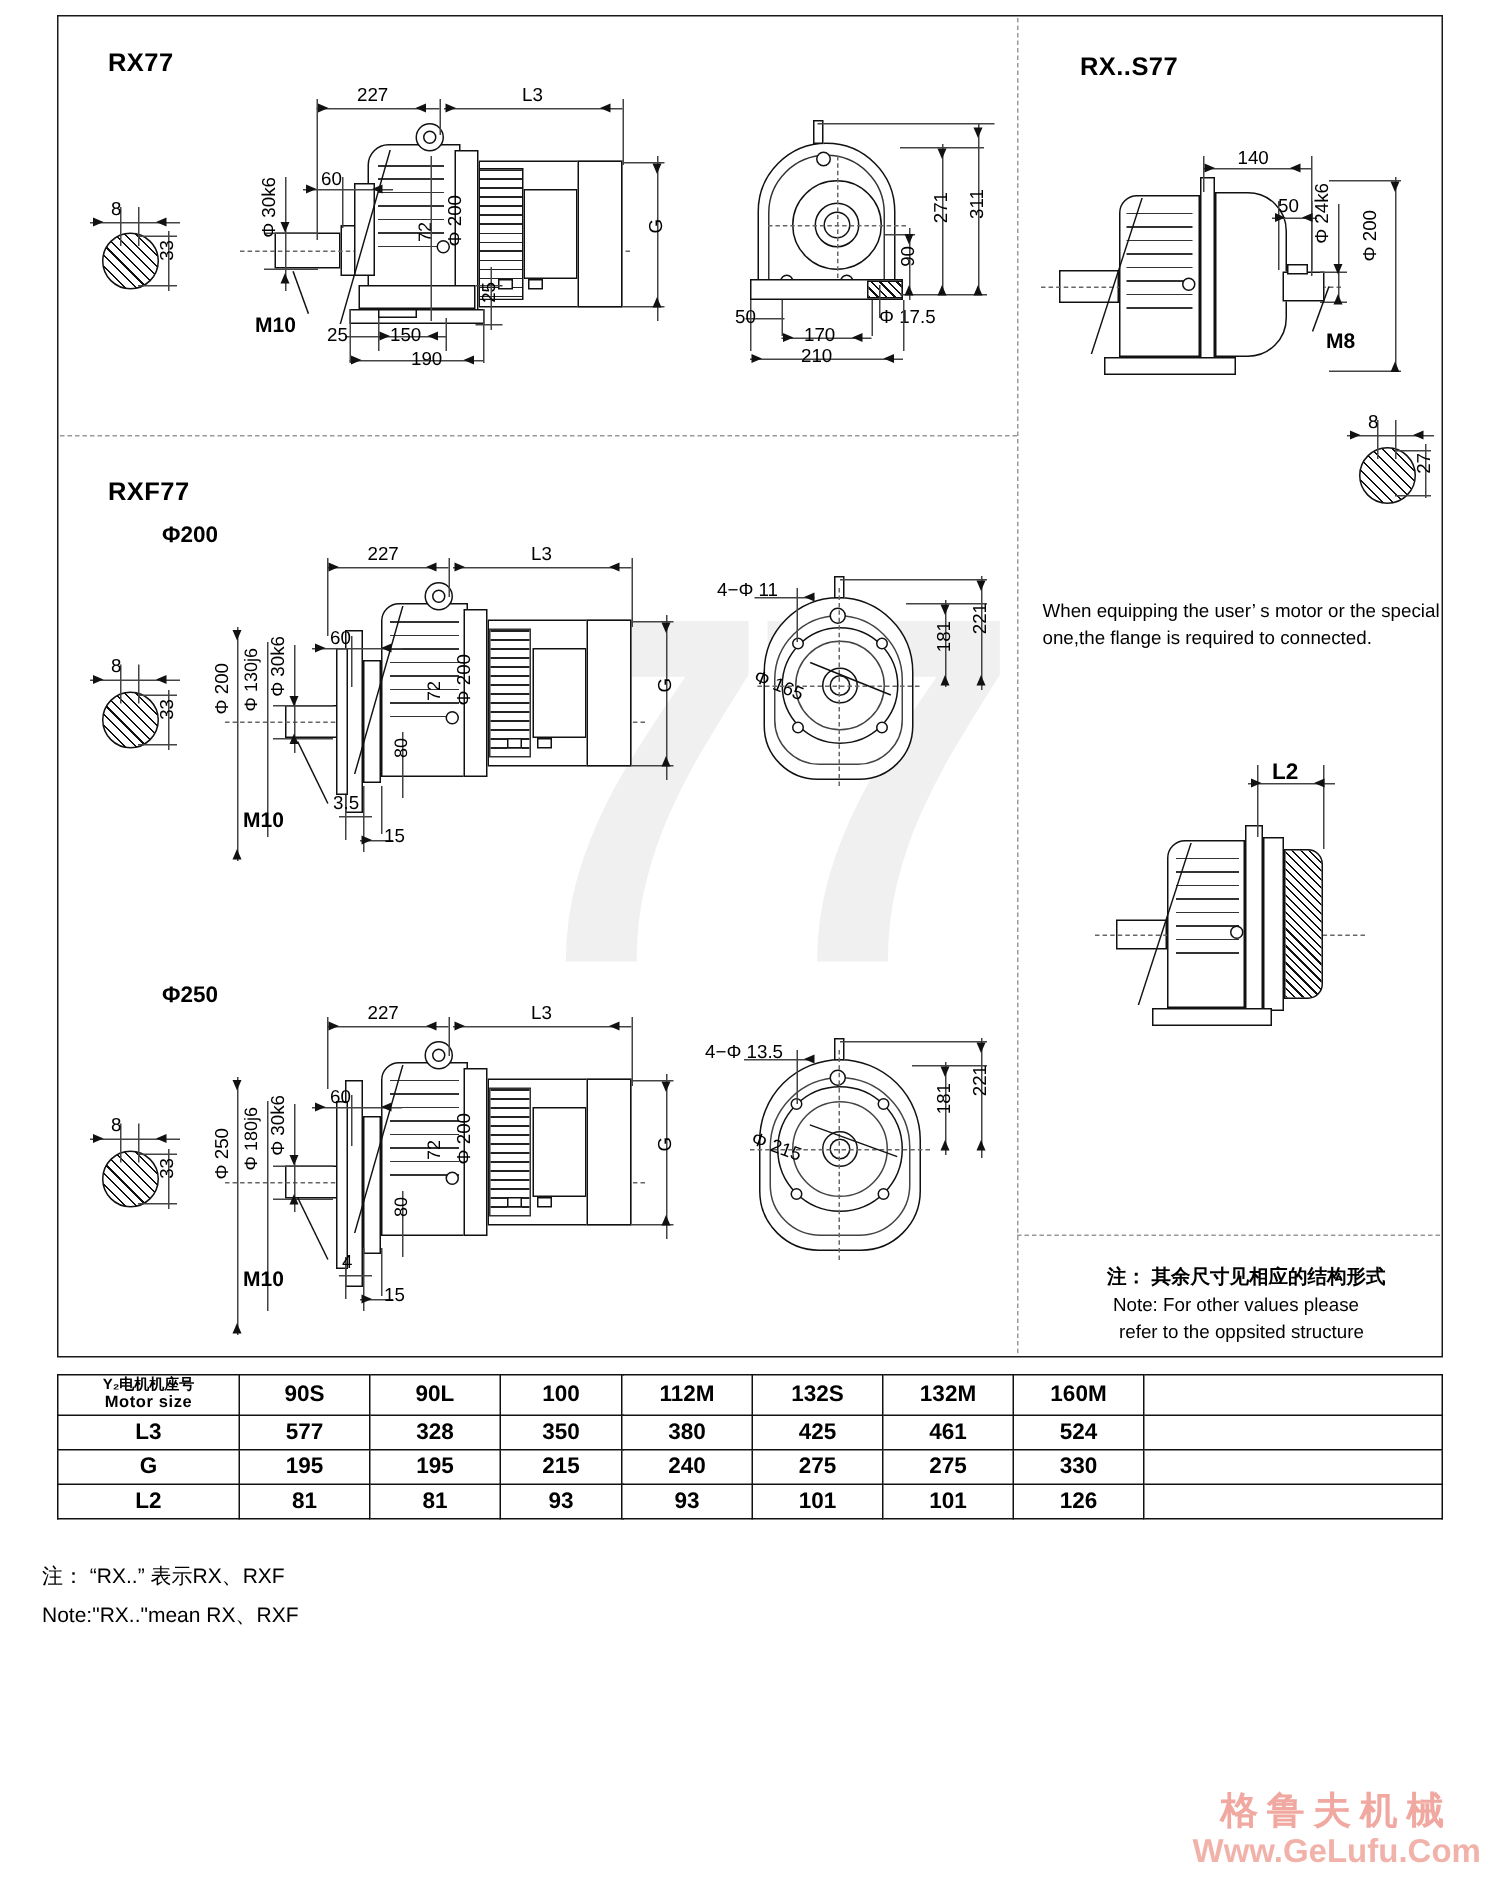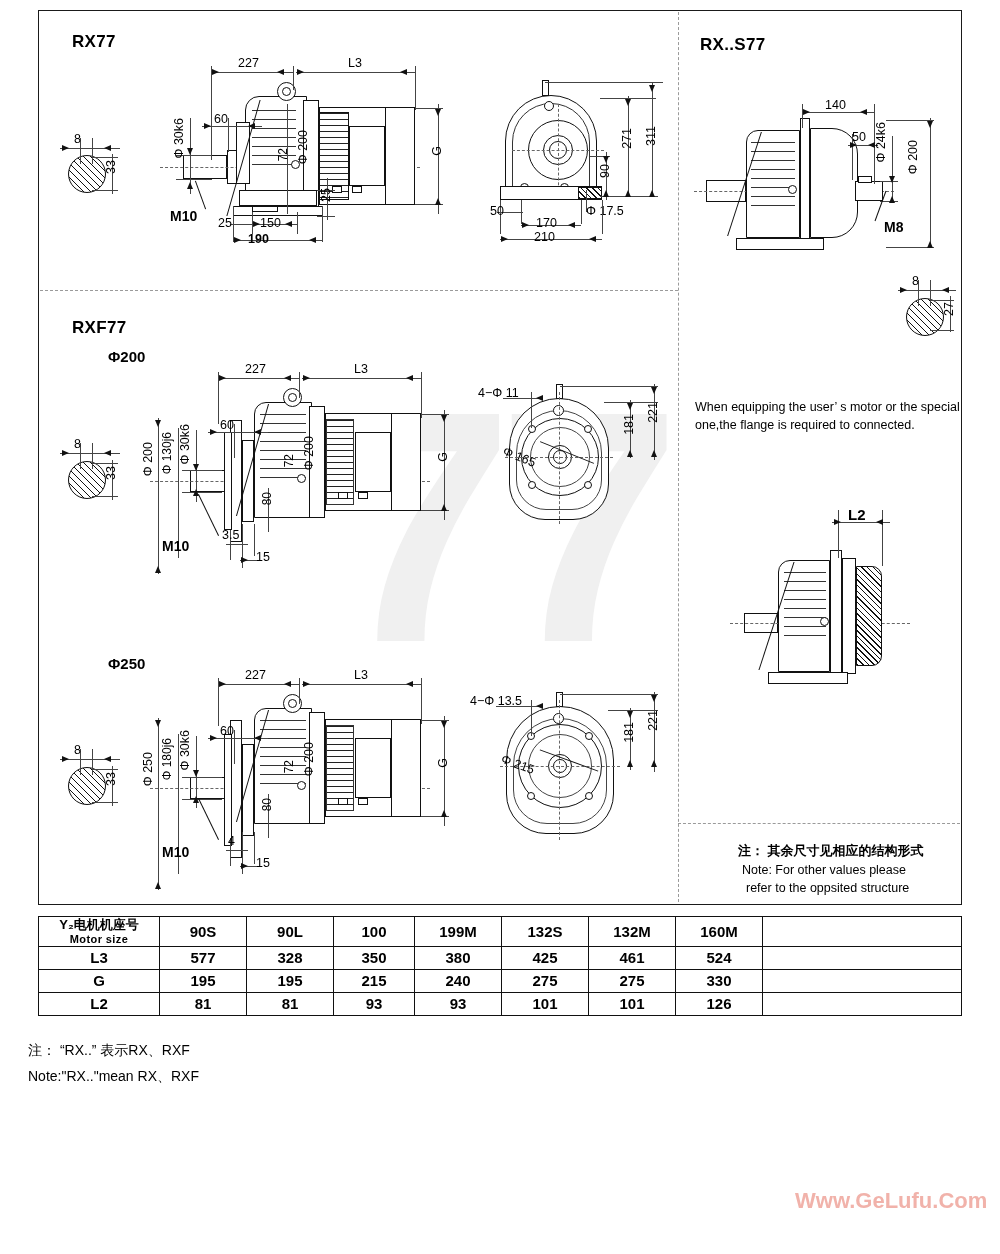--- a/index.html
+++ b/index.html
@@ -54,21 +54,21 @@
   
   .note{position:absolute;font-size:12.5px;line-height:1.45;}
   .note-cn{font-weight:bold;font-size:13px;}
 
   
   .tbl{position:absolute;left:38px;top:916px;width:924px;border-collapse:collapse;}
   .tbl td{border:1px solid #111;text-align:center;font-size:15px;font-weight:bold;
           height:22px;padding:0;}
   .tbl td.lbl{font-size:15px;}
   .tbl td.hd{font-size:11px;font-weight:bold;line-height:1.12;padding:1px 0;}
-  .cn-small{font-size:13px;}
+  .cn-small{font-size:10px;}
   .en-small{font-size:11px;letter-spacing:.4px;}
 
   
   .bnote{position:absolute;font-size:14px;}
 
   
   .wm77{position:absolute;left:330px;top:395px;font-size:330px;font-weight:bold;
         color:#f0f0f0;font-family:"Liberation Sans",sans-serif;line-height:.8;
         letter-spacing:-16px;z-index:0;user-select:none;}
   .wm-logo{position:absolute;left:795px;top:1190px;text-align:center;color:#f0a8a0;}
@@ -193,21 +193,21 @@
     <div class="ext" style="left:322px;top:206px;height:36px;"></div>
     <div class="exth" style="left:230px;top:224px;width:24px;"></div>
     <div class="exth" style="left:252px;top:224px;width:46px;"></div>
     <div class="arw arw-r" style="left:253px;top:221px;"></div>
     <div class="arw arw-l" style="left:285px;top:221px;"></div>
     <div class="dim" style="left:218px;top:216px;">25</div>
     <div class="dim" style="left:260px;top:216px;">150</div>
     <div class="exth" style="left:233px;top:240px;width:89px;"></div>
     <div class="arw arw-r" style="left:234px;top:237px;"></div>
     <div class="arw arw-l" style="left:309px;top:237px;"></div>
-    <div class="dim" style="left:248px;top:232px;font-weight:bold;">190</div>
+    <div class="dim" style="left:274px;top:232px;">190</div>
   </div>
 
   <div>
 
     <div class="shape" style="left:505px;top:95px;width:92px;height:105px;
          border-radius:46px 46px 6px 6px;"></div>
     <div class="shape-l" style="left:512px;top:103px;width:78px;height:92px;
          border-radius:39px 39px 4px 4px;"></div>
 
     <div class="shape" style="left:542px;top:80px;width:7px;height:16px;"></div>
@@ -256,21 +256,21 @@
     <div class="arw arw-r" style="left:522px;top:222px;"></div>
     <div class="arw arw-l" style="left:568px;top:222px;"></div>
     <div class="dim" style="left:490px;top:204px;">50</div>
     <div class="dim" style="left:536px;top:216px;">170</div>
     <div class="exth" style="left:500px;top:239px;width:102px;"></div>
     <div class="arw arw-r" style="left:501px;top:236px;"></div>
     <div class="arw arw-l" style="left:589px;top:236px;"></div>
     <div class="dim" style="left:534px;top:230px;">210</div>
   </div>
 
-  <div class="head" style="left:700px;top:35px;">RX..S77</div>
+  <div class="head" style="left:720px;top:35px;">RX..S77</div>
 
   <div>
 
     <div class="shape" style="left:706px;top:180px;width:40px;height:22px;"></div>
     <div class="cl" style="left:694px;top:191px;width:200px;"></div>
 
     <div class="shape" style="left:746px;top:130px;width:54px;height:108px;
          border-radius:12px 0 0 0;"></div>
     <div style="position:absolute;left:751px;top:142px;width:44px;height:72px;
          background:repeating-linear-gradient(to bottom,#333 0 1px,transparent 1px 9px);"></div>
@@ -639,21 +639,21 @@
   <table class="tbl">
     <tbody>
           <tr>
       <td class="hd" style="width:120px;">
         <div class="cn-small">Y₂电机机座号</div>
         <div class="en-small">Motor size</div>
       </td>
       <td style="width:86px;">90S</td>
       <td style="width:86px;">90L</td>
       <td style="width:90px;" colspan="2">100</td>
-      <td style="width:86px;">199M</td>
+      <td style="width:86px;">112M</td>
       <td style="width:86px;">132S</td>
       <td style="width:86px;">132M</td>
       <td style="width:86px;">160M</td>
       <td style="width:198px;"></td>
     </tr>
     <tr>
       <td class="lbl">L3</td>
       <td>577</td>
       <td>328</td>
       <td colspan="2">350</td>
@@ -685,17 +685,18 @@
       <td>126</td>
       <td></td>
     </tr>
   </tbody>
       </table>
 
   <div class="bnote" style="left:28px;top:1042px;">注： “RX..” 表示RX、RXF</div>
   <div class="bnote" style="left:28px;top:1068px;">Note:"RX.."mean RX、RXF</div>
 
   <div class="wm-logo">
+    <div class="cn">格鲁夫机械</div>
     <div class="en">Www.GeLufu.Com</div>
   </div>
 
   </div>
 </div>
 
 </body></html>

